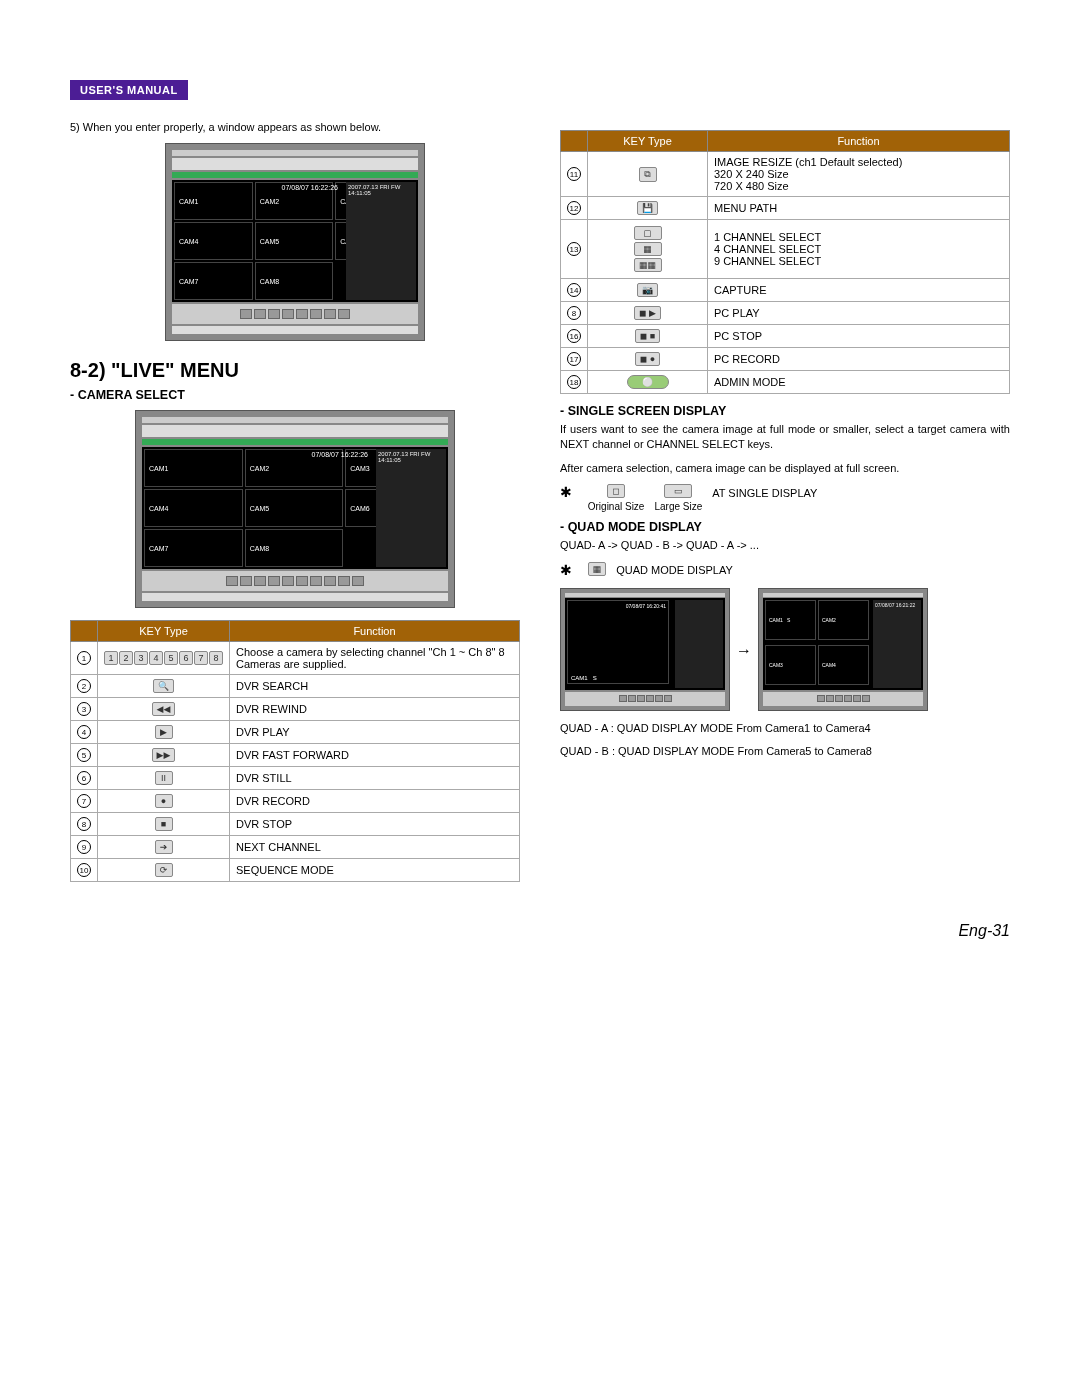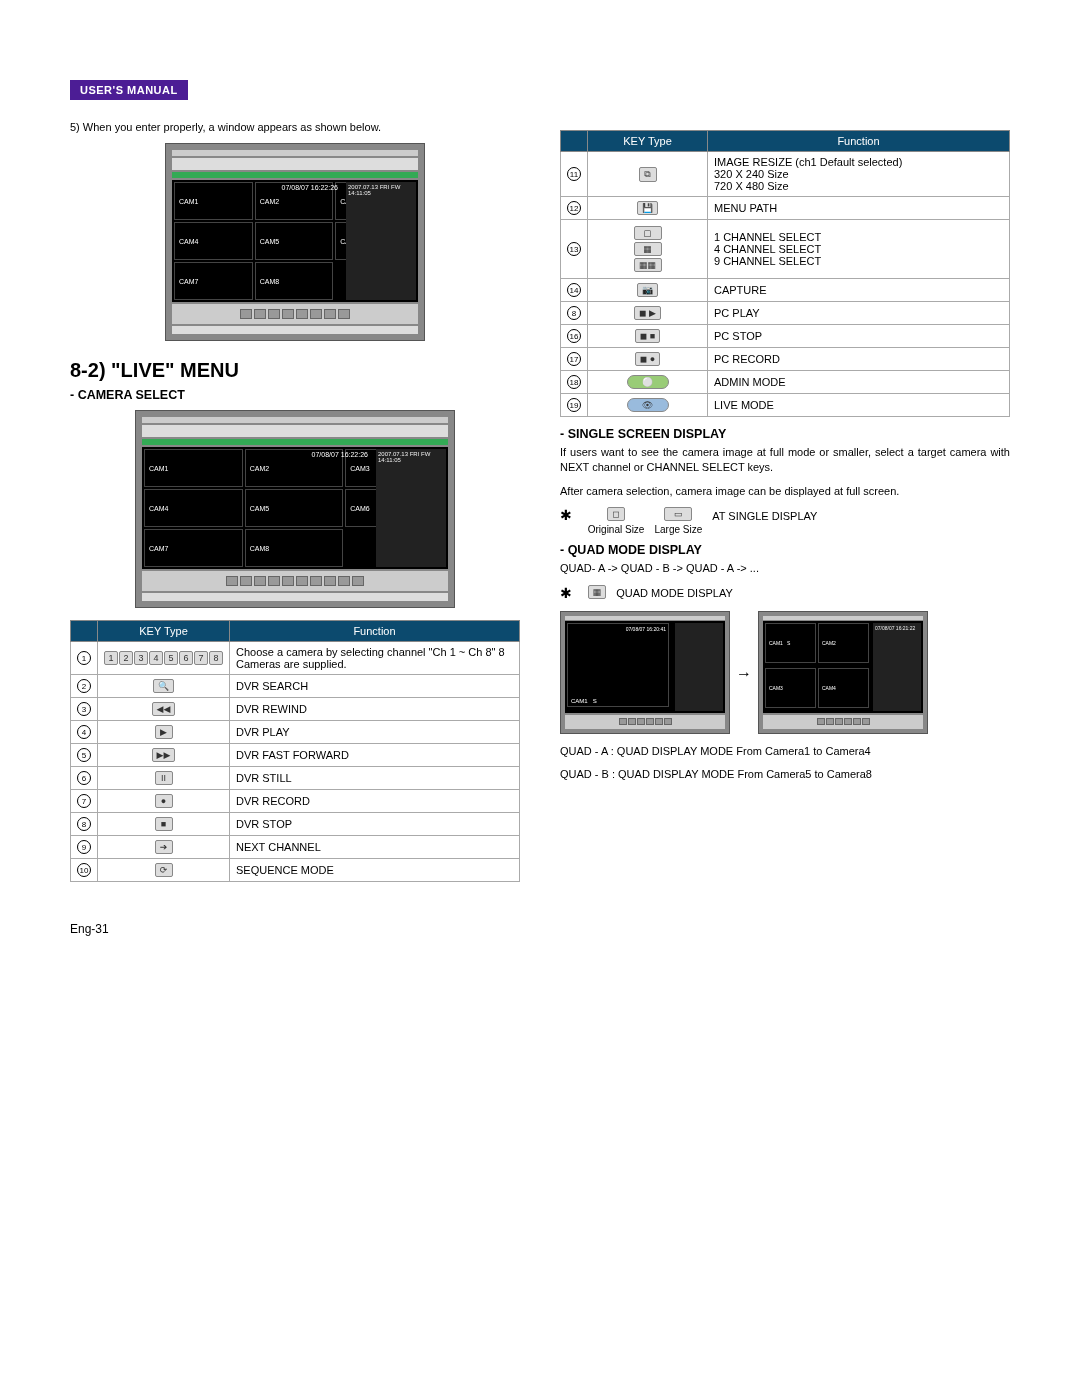--- a/index.html
+++ b/index.html
@@ -63,21 +63,21 @@
   h2.sec { font-size: 20px; font-weight: bold; margin-top: 18px; margin-bottom: 4px; }
   .sub { font-weight: bold; font-size: 12.5px; margin: 6px 0 4px 0; }
   .sub::before { content: "- "; }
   table.key-table {
     border-collapse: collapse;
     width: 100%;
     margin: 10px 0;
     font-size: 11px;
   }
   table.key-table th {
-    background: #0c4a6e;
+    background: #a16207;
     color: #fff;
     font-weight: normal;
     padding: 4px 6px;
     border: 1px solid #888;
     text-align: center;
   }
   table.key-table td {
     border: 1px solid #aaa;
     padding: 4px 6px;
     vertical-align: middle;
@@ -129,21 +129,21 @@
   }
   .quad-top { background:#ccc; height:4px; margin-bottom:1px;}
   .quad-grid { background:#000; padding:2px; display:flex; flex-wrap:wrap; gap:2px; position:relative; height:92px;}
   .quad-cell { background:#000; border:1px solid #444; color:#fff; font-size:6px; display:flex; align-items:center; padding-left:3px;}
   .quad-grid.one .quad-cell { width:calc(100% - 54px); height:84px;}
   .quad-grid.two .quad-cell { width:calc(50% - 27px); height:40px;}
   .quad-side { position:absolute; right:2px; top:2px; bottom:2px; width:48px; background:#222; font-size:5px; color:#eee; padding:2px;}
   .quad-bot { background:#ccc; height:14px; margin-top:2px; display:flex; justify-content:center; align-items:center; gap:1px;}
   .quad-bot .scr-btn{width:8px;height:7px;}
   .arrow-mid { display:flex; align-items:center; font-size:16px; padding:0 6px;}
-  .page-num { text-align:left; font-size:12px; margin-top:30px;}
+  .page-num { text-align:right; font-size:16px; margin-top:30px;font-style:italic;}
   .img-annot { position:relative; }
 </style>
 </head>
 <body>
 
 
 
 <div class="header-bar">USER'S MANUAL</div>
 
 <div class="columns">
@@ -345,25 +345,20 @@
           <tr>
             <td class="num"><span class="circ">17</span></td>
             <td class="key"><span class="icon-btn">◼ ●</span></td>
             <td style="white-space:pre-line">PC RECORD</td>
           </tr>
           <tr>
             <td class="num"><span class="circ">18</span></td>
             <td class="key"><span class="icon-btn oval green">⚪</span></td>
             <td style="white-space:pre-line">ADMIN MODE</td>
           </tr>
-          <tr>
-            <td class="num"><span class="circ">19</span></td>
-            <td class="key"><span class="icon-btn oval blue">👁</span></td>
-            <td style="white-space:pre-line">LIVE MODE</td>
-          </tr>
         </tbody>
     </table>
 
     <div class="sub">SINGLE SCREEN DISPLAY</div>
     <p class="body-text" style="text-align:justify">If users want to see the camera image at full mode or smaller, select a target camera with NEXT channel or CHANNEL SELECT keys.</p>
     <p class="body-text" style="text-align:justify">After camera selection, camera image can be displayed at full screen.</p>
 
     <div class="inline-row">
       <span class="star">✱</span>
       <div class="inline-col">

